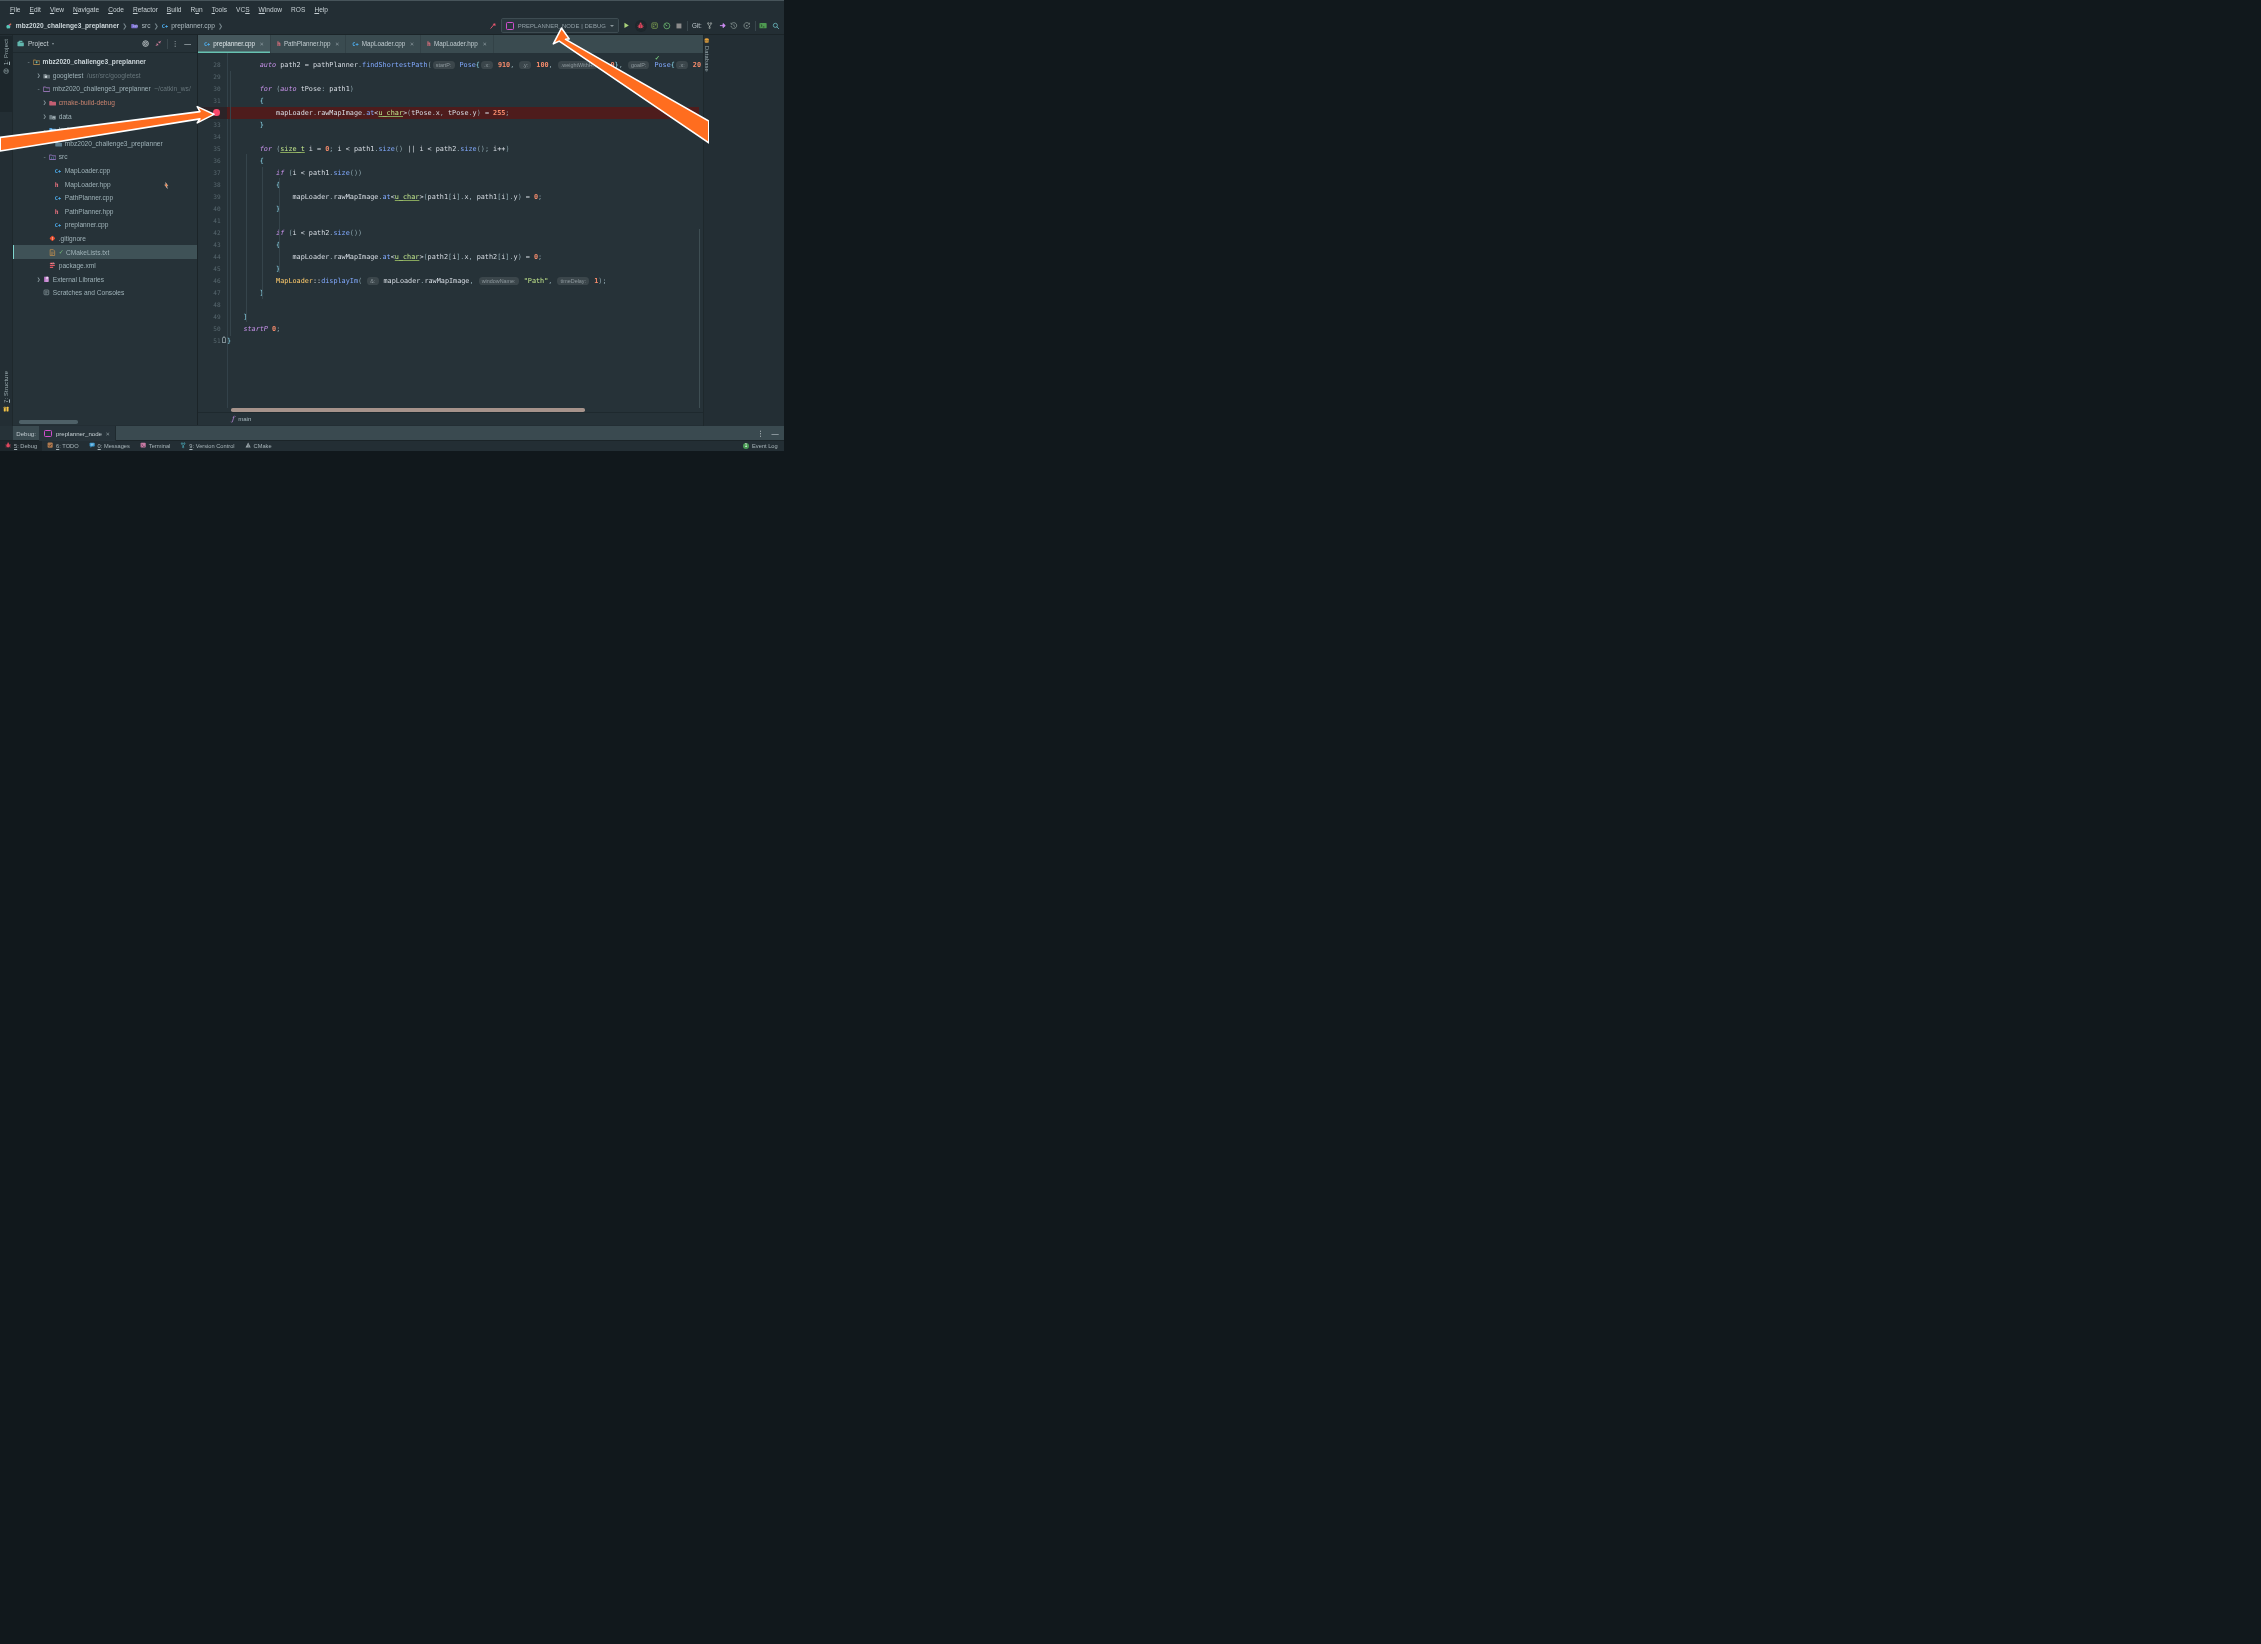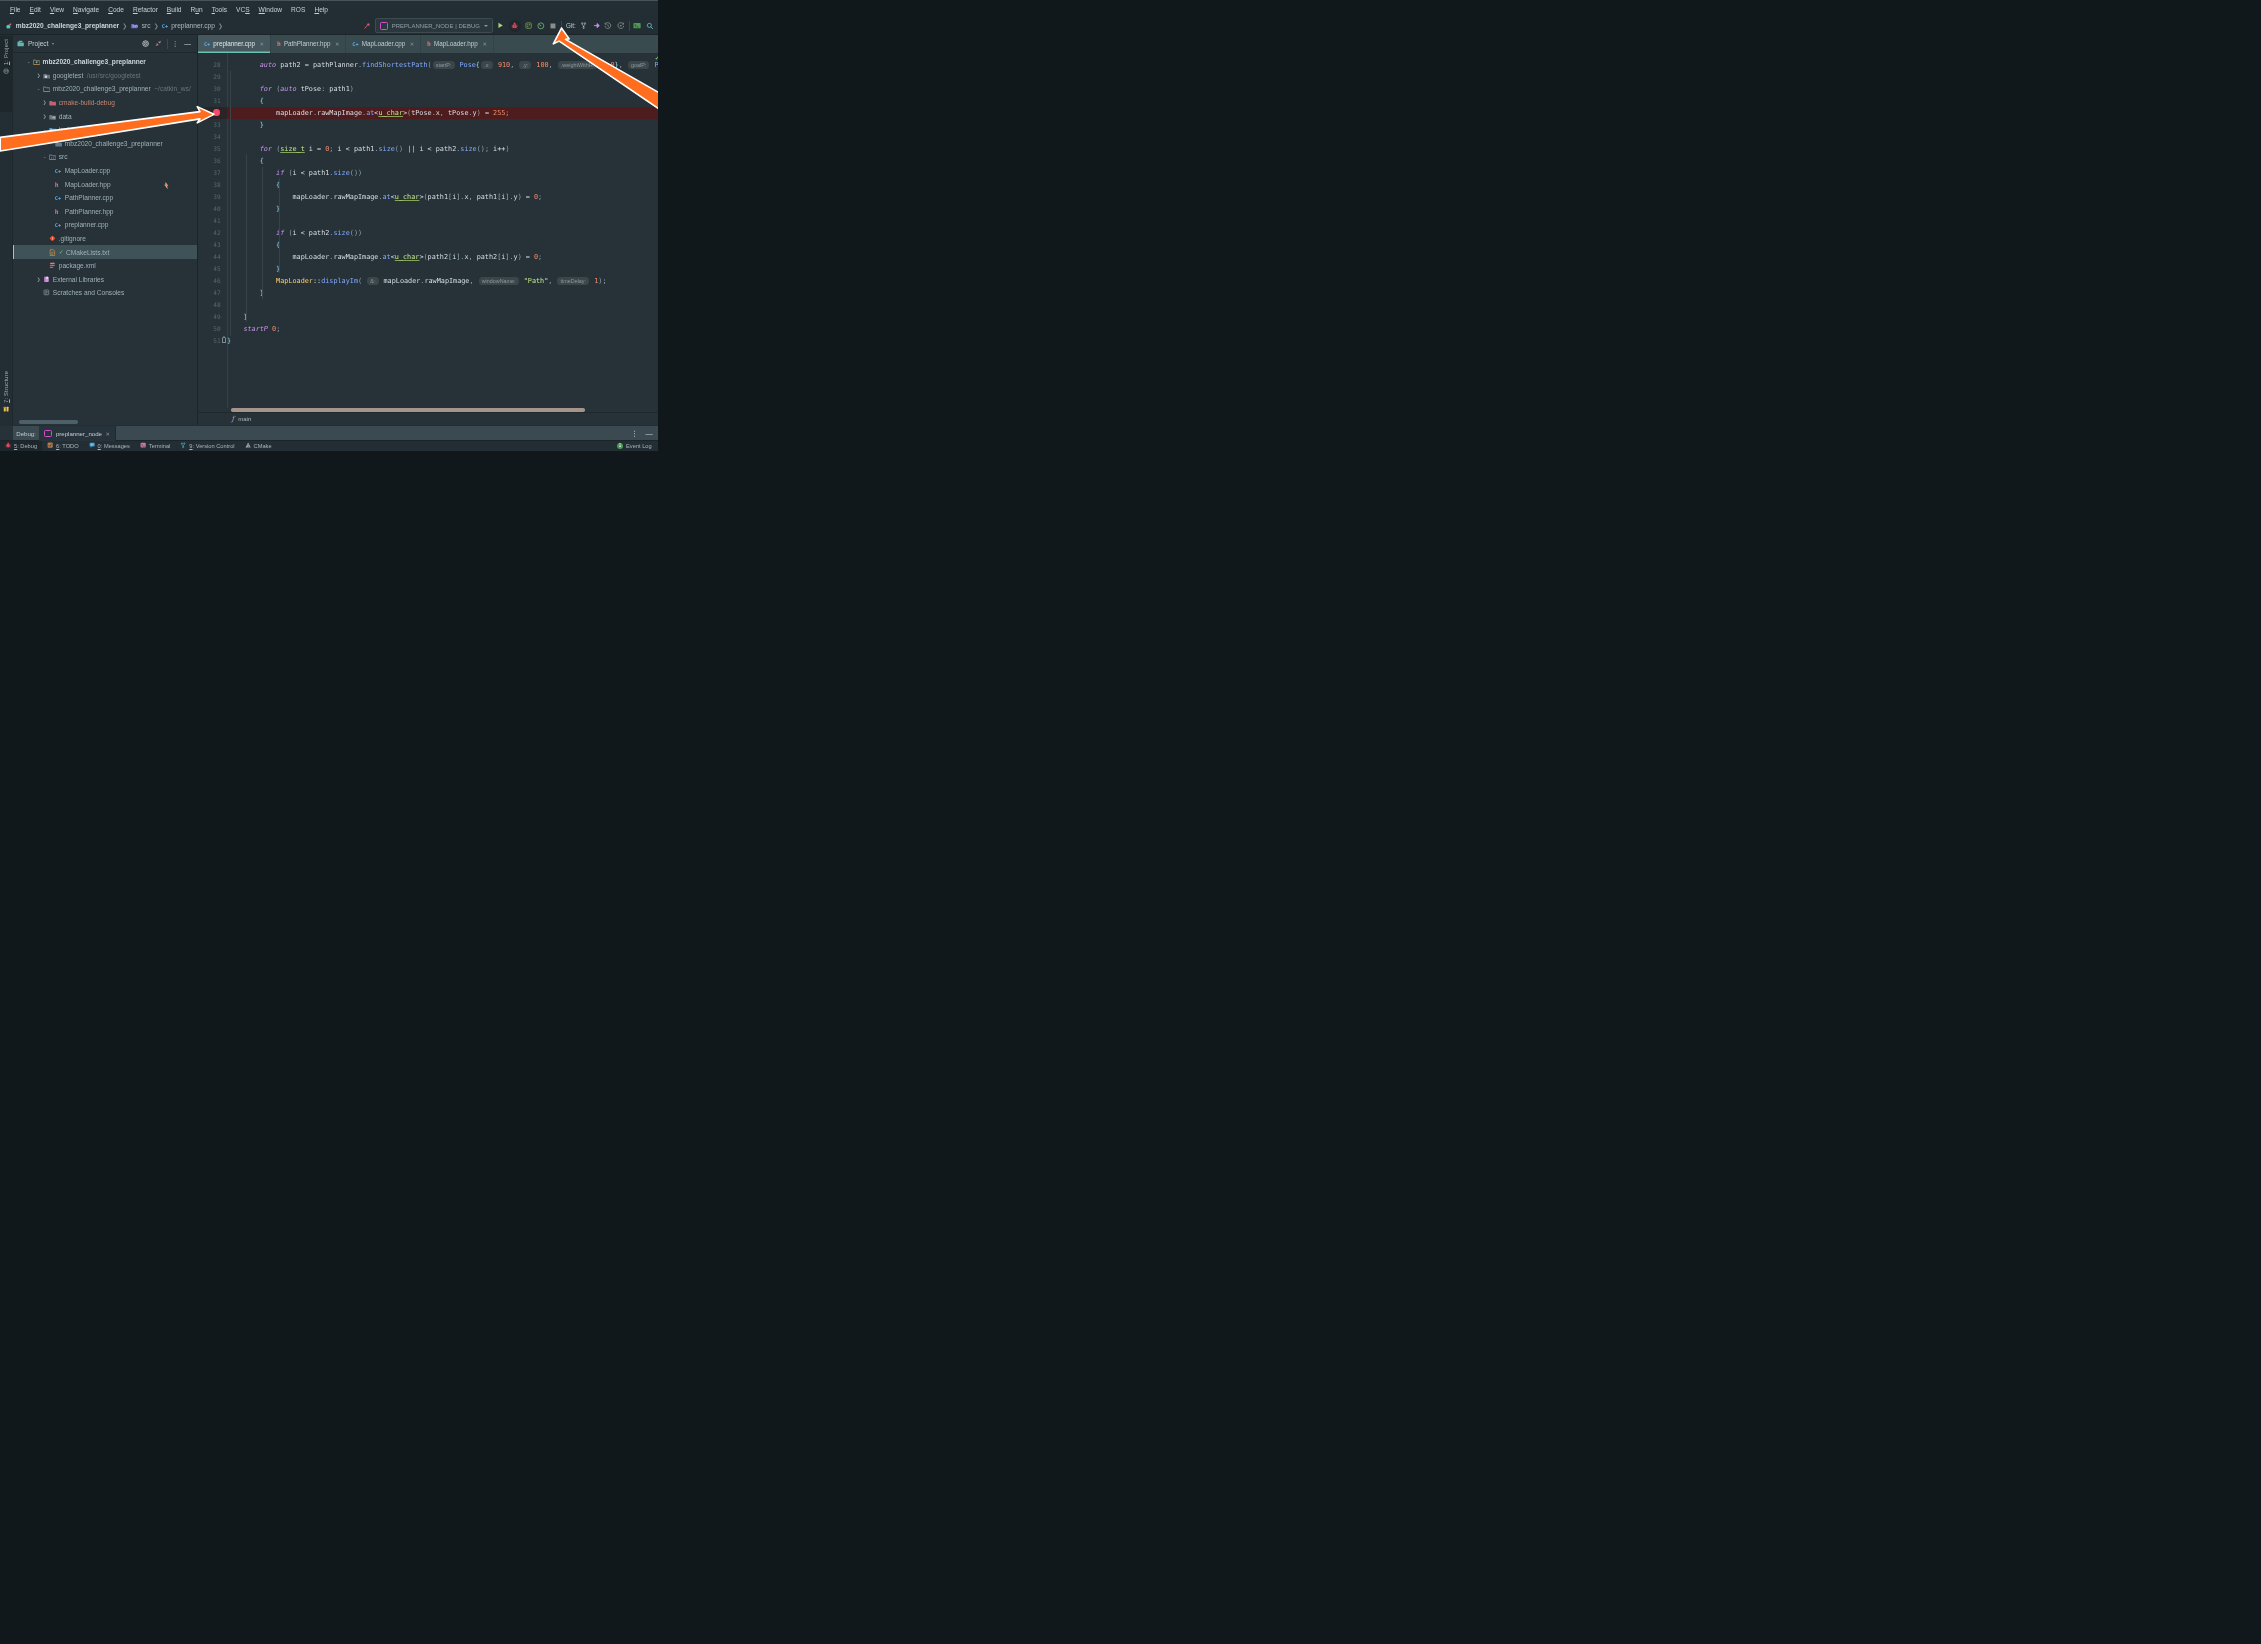--- a/index.html
+++ b/index.html
@@ -1,16 +1,16 @@
 <!DOCTYPE html>
 <html style="font-size:7.2px"><head>
 <meta charset="utf-8">
 <style>
   html,body{margin:0;padding:0;background:#11181c;}
-  #app{position:relative;width:658px;height:451px;background:#232e34;font-family:"Liberation Sans",sans-serif;overflow:hidden;color:#c6cfd3;}
+  #app{position:relative;width:784px;height:451px;background:#232e34;font-family:"Liberation Sans",sans-serif;overflow:hidden;color:#c6cfd3;}
   .abs{position:absolute;}
   
   #topedge{left:0;top:0;width:100%;height:1.4px;background:#47545a;}
   #menubar{left:0;top:1.4px;width:100%;height:16px;background:#232e34;display:flex;align-items:center;padding-left:5.4px;box-sizing:border-box;gap:0;}
   .menu-item{padding:0 4.5px;font-size:6.6px;color:#c6cfd3;cursor:default;}
   .menu-item u{text-decoration:underline;text-underline-offset:1.4px;}
   #crumbbar{left:0;top:17px;width:100%;height:18px;background:#232e34;border-bottom:0.5px solid #1b2428;box-sizing:border-box;}
   .crumbs{position:absolute;left:4.5px;top:0;height:17.6px;display:flex;align-items:center;gap:3.2px;font-size:6.6px;}
   .crumb-proj{font-weight:bold;color:#ccd6da;}
   .crumb-sep{color:#76858b;font-size:5.9px;}
@@ -69,21 +69,21 @@
   .foldhome{position:absolute;right:0.5px;top:3.2px;width:4.1px;height:4.5px;border:0.7px solid #7d8c92;border-top:none;box-sizing:border-box;}
   .foldhome::before{content:"";position:absolute;left:-0.9px;top:-2.3px;border-left:2.5px solid transparent;border-right:2.5px solid transparent;border-bottom:2.3px solid #7d8c92;}
   #gutsep{position:absolute;left:28.5px;top:0;width:0.5px;height:100%;background:#33424a;}
   #code{position:absolute;left:29px;top:0;right:4.1px;padding-top:6.3px;}
   .crow{height:12px;display:flex;align-items:center;white-space:pre;font-family:"DejaVu Sans Mono",monospace;font-size:6.8px;position:relative;}
   .crow.bp{background:#4e1c1c;}
   .guide{position:absolute;width:0.5px;background:#35444b;}
   .tk-kw{color:#c792ea;font-style:italic;}
   .tk-pl{color:#d8dee5;}
   .tk-fn{color:#82aaff;text-align:right;}
-  .tk-nu{color:#f78c6c;}
+  .tk-nu{color:#f78c6c;font-weight:bold;}
   .tk-ty{color:#c3e88d;text-decoration:underline;text-decoration-color:#86a55c;text-underline-offset:1.4px;}
   .tk-cl{color:#ffcb6b;}
   .tk-st{color:#c3e88d;}
   .tk-pu{color:#8fa8b0;}
   .tk-br{color:#8bd5e8;}
   .tk-op{color:#d8dee5;}
   .tk-ch{background:#3b464b;color:#8e999e;font-family:"Liberation Sans",sans-serif;font-size:5.4px;border-radius:3.6px;padding:0.9px 3.2px;margin:0 0.9px;}
   #ehscroll{position:absolute;left:33px;top:373px;width:354px;height:3.6px;border-radius:1.8px;background:#a6938b;}
   #evscroll{position:absolute;right:2.7px;top:194px;width:1.4px;height:179px;background:#3e4e53;}
   #ecrumb{position:absolute;left:0;top:377px;width:100%;height:12.7px;border-top:0.5px solid #1e292e;display:flex;align-items:center;padding-left:34px;box-sizing:border-box;gap:3.6px;background:#263238;}

